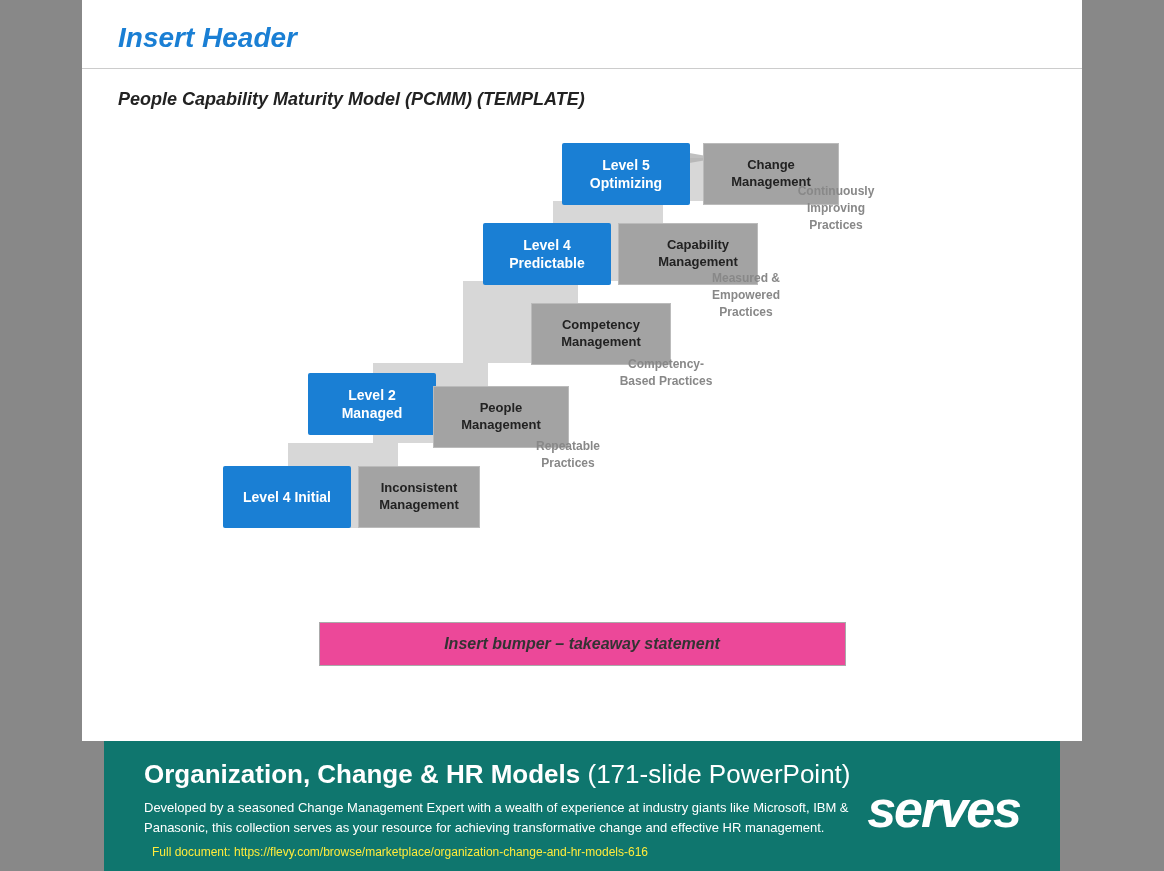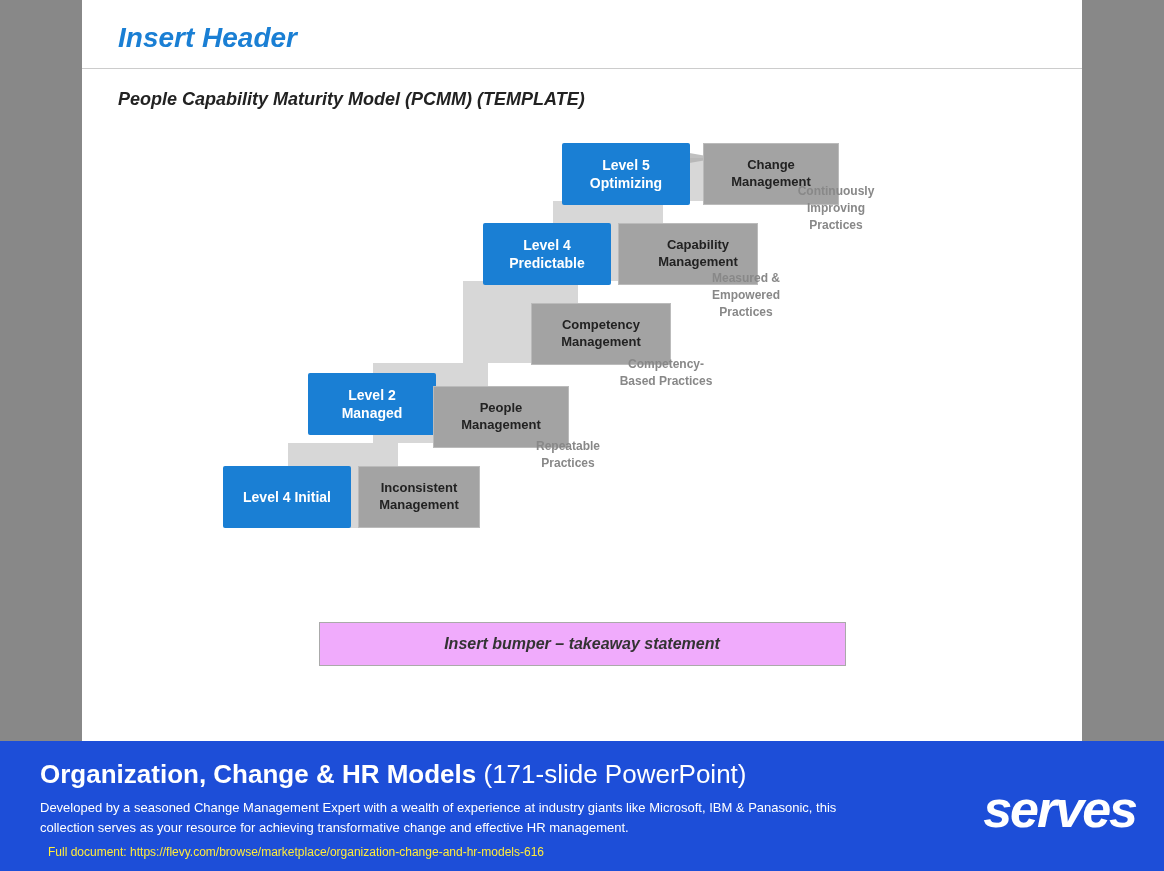--- a/index.html
+++ b/index.html
@@ -107,39 +107,39 @@
       font-size: 12px;
       font-weight: bold;
       text-align: center;
       line-height: 1.4;
     }
 
     
     .bumper-box {
       margin-top: 10px;
       border: 1.5px solid #aaa;
-      background: #f0abfc;
+      background: #ec4899;
       padding: 12px 20px;
       width: 527px;
       margin-left: auto;
       margin-right: auto;
     }
     .bumper-text {
       font-size: 16px;
       font-style: italic;
       font-weight: bold;
       color: #333;
       text-align: center;
     }
 
     
     .bottom-banner {
-      width: 1164px;
-      background: #1d4ed8;
-      padding: 18px 28px 12px 40px;
+      width: 956px;
+      background: #0f766e;
+      padding: 18px 40px 12px 40px;
       display: flex;
       align-items: flex-start;
       justify-content: space-between;
       flex-shrink: 0;
     }
 
     .banner-left {
       flex: 1;
       max-width: 820px;
     }

